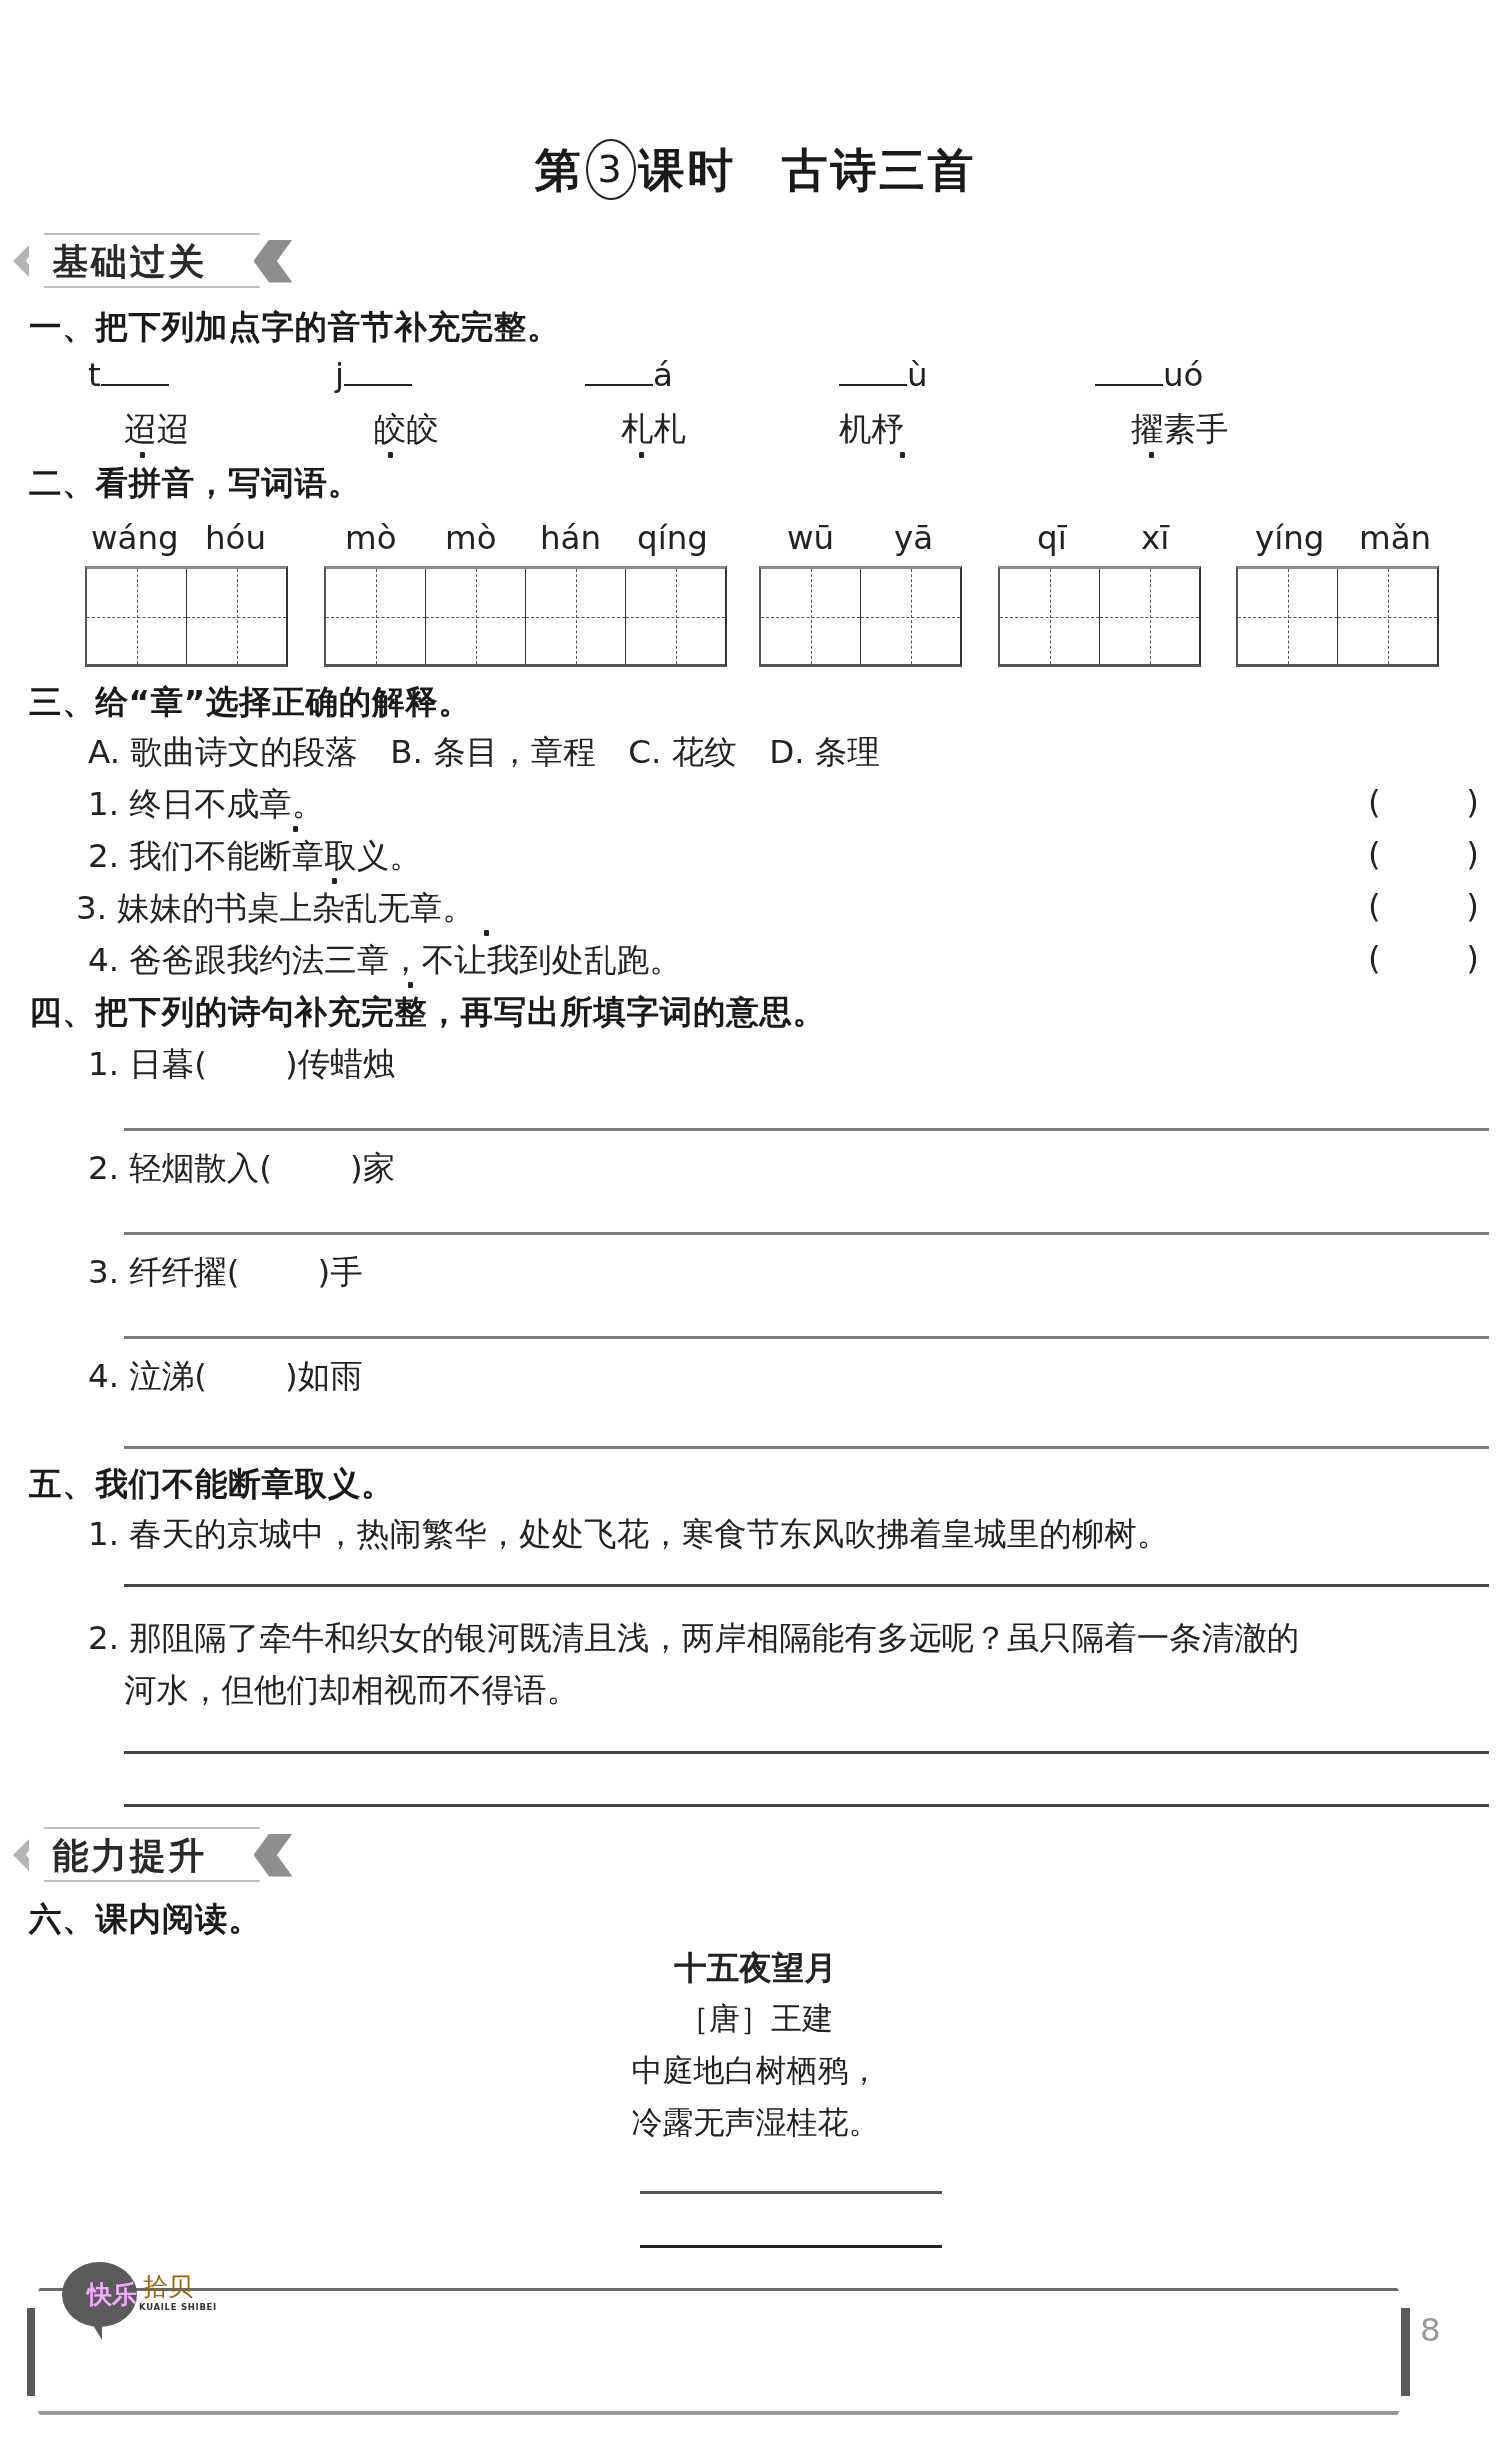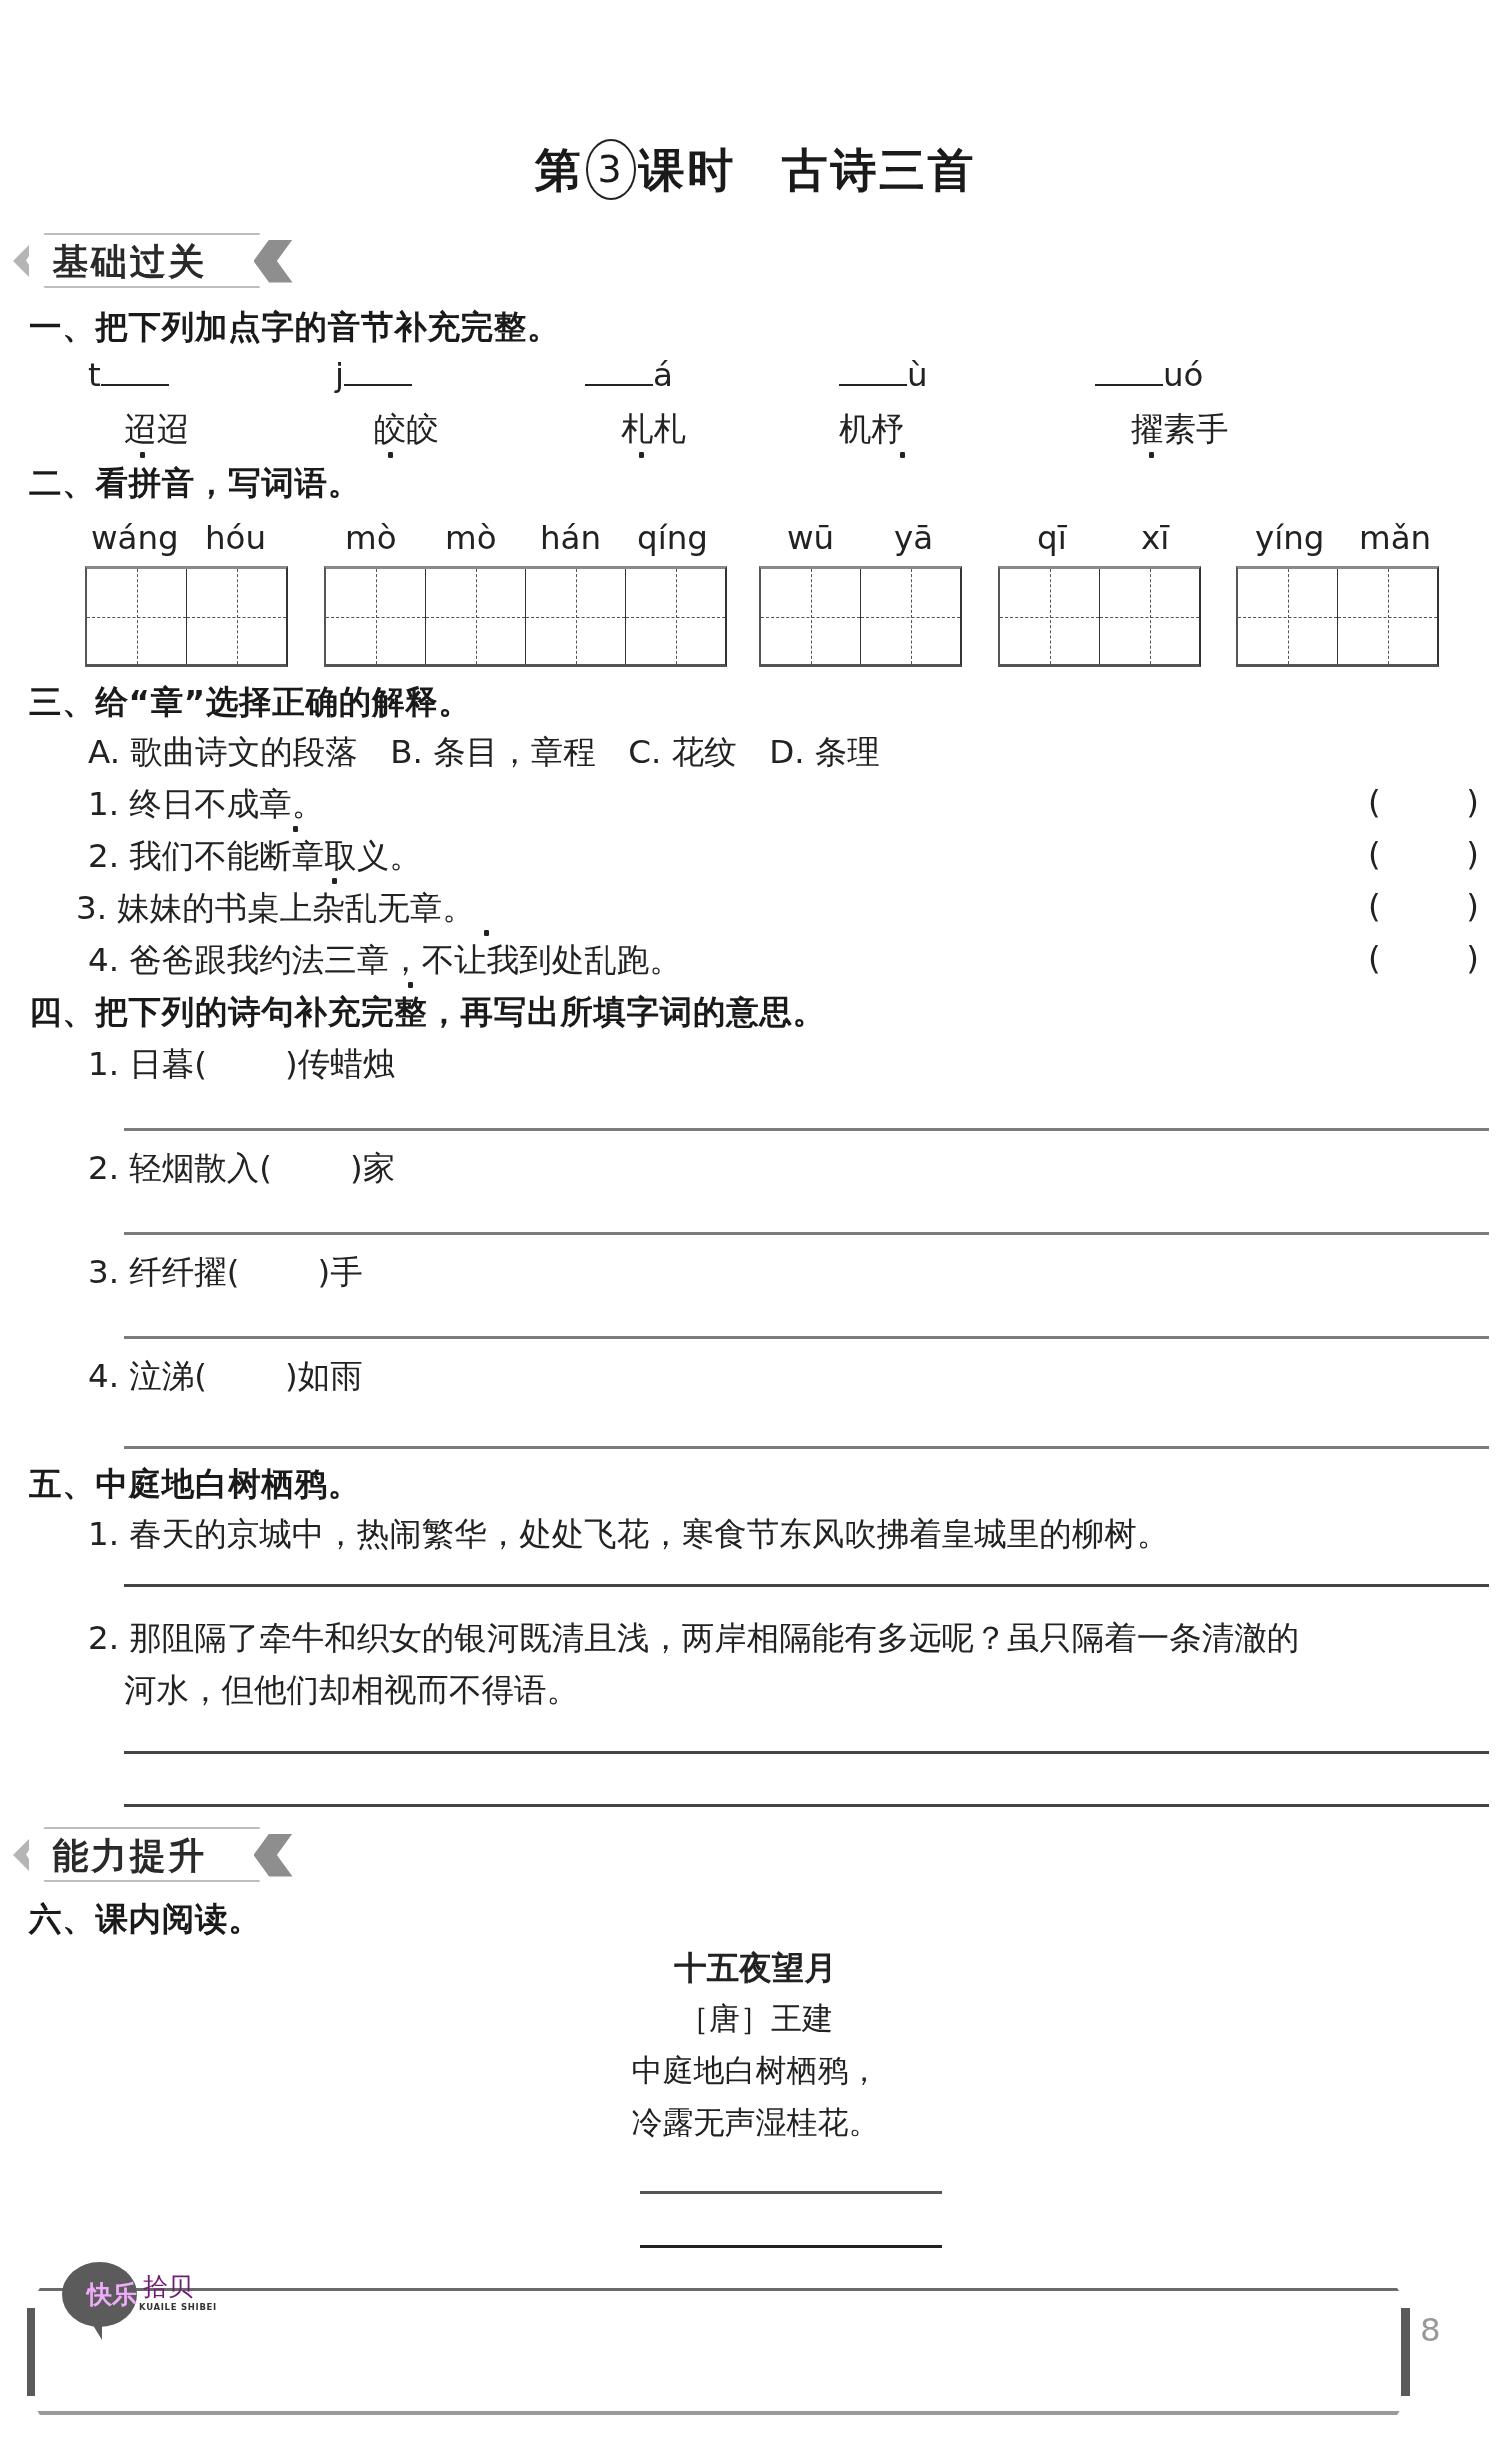--- a/index.html
+++ b/index.html
@@ -47,21 +47,21 @@
                    clip-path: polygon(1% 0, 99% 0, 100% 18%, 100% 82%, 99% 100%, 1% 100%, 0 82%, 0 18%); background:#fff; }
   .footer .sidebar-l { position:absolute; left:1.3px; top:19.5px; width:7.8px; height:88px; background:#5a5a5a; }
   .footer .sidebar-r { position:absolute; right:1.3px; top:19.5px; width:9px; height:88px; background:#5a5a5a; }
   .footer .ft-title { position:absolute; left:0; width:1385px; top:23px; text-align:center; font-size:23.4px; font-weight:bold; }
   .footer .ft-title .au { font-weight:normal; font-style:italic; margin-left:19.5px; }
   .footer .ft-body { position:absolute; left:0; width:1385px; top:75px; text-align:center; font-size:22px; font-family:"DejaVu Serif", serif; }
   .logo { left:62px; top:2262px; width:169px; height:78px; }
   .logo .bubble { position:absolute; left:0; top:0; width:75px; height:65px; border-radius:50%; background:#5b5b5b; color:#f0abfc;
                   font-size:25px; font-weight:bold; line-height:65px; text-align:right; }
   .logo .tail { position:absolute; left:26px; top:55px; width:0; height:0; border-left:14.3px solid transparent; border-top:23px solid #5b5b5b; }
-  .logo .name { position:absolute; left:81px; top:7.8px; font-size:25px; color:#701a75; }
+  .logo .name { position:absolute; left:81px; top:7.8px; font-size:25px; color:#a16207; }
   .logo .sub { position:absolute; left:77px; top:40px; font-size:8.5px; color:#333; letter-spacing:0.7px; font-weight:bold; }
   .squig { left:1420px; top:2311px; font-size:32.5px; color:#999; }
 </style>
 </head>
 <body>
 
 <div class="abs title">
   <span>第</span><span class="circ">3</span><span>课时</span><span class="gap"></span><span>古诗三首</span>
 </div>
 
@@ -177,21 +177,21 @@
 
 <div class="abs t" style="left:88px; top:1147px;"><span>2. 轻烟散入(</span><span style="display:inline-block;width:78px;"></span><span>)家</span></div>
 <div class="aline" style="top:1232px;"></div>
 
 <div class="abs t" style="left:88px; top:1251px;"><span>3. 纤纤擢(</span><span style="display:inline-block;width:78px;"></span><span>)手</span></div>
 <div class="aline" style="top:1336px;"></div>
 
 <div class="abs t" style="left:88px; top:1355px;"><span>4. 泣涕(</span><span style="display:inline-block;width:78px;"></span><span>)如雨</span></div>
 <div class="aline" style="top:1446px;"></div>
 
-<div class="abs h" style="top:1463px;">五、中庭地白树栖鸦。</div>
+<div class="abs h" style="top:1463px;">五、我们不能断章取义。</div>
 <div class="abs t" style="left:88px; top:1513px;">1. 春天的京城中，热闹繁华，处处飞花，寒食节东风吹拂着皇城里的柳树。</div>
 <div class="aline dk" style="top:1584px;"></div>
 <div class="abs t" style="left:88px; top:1617px;">2. 那阻隔了牵牛和织女的银河既清且浅，两岸相隔能有多远呢？虽只隔着一条清澈的</div>
 <div class="abs t" style="left:124px; top:1669px;">河水，但他们却相视而不得语。</div>
 <div class="aline dk" style="top:1751px;"></div>
 <div class="aline dk" style="top:1804px;"></div>
 
 <div class="abs banner" style="left:6.5px; top:1827px; width:299px;">
   <div class="chev-l"></div>
   <div class="body"></div>

